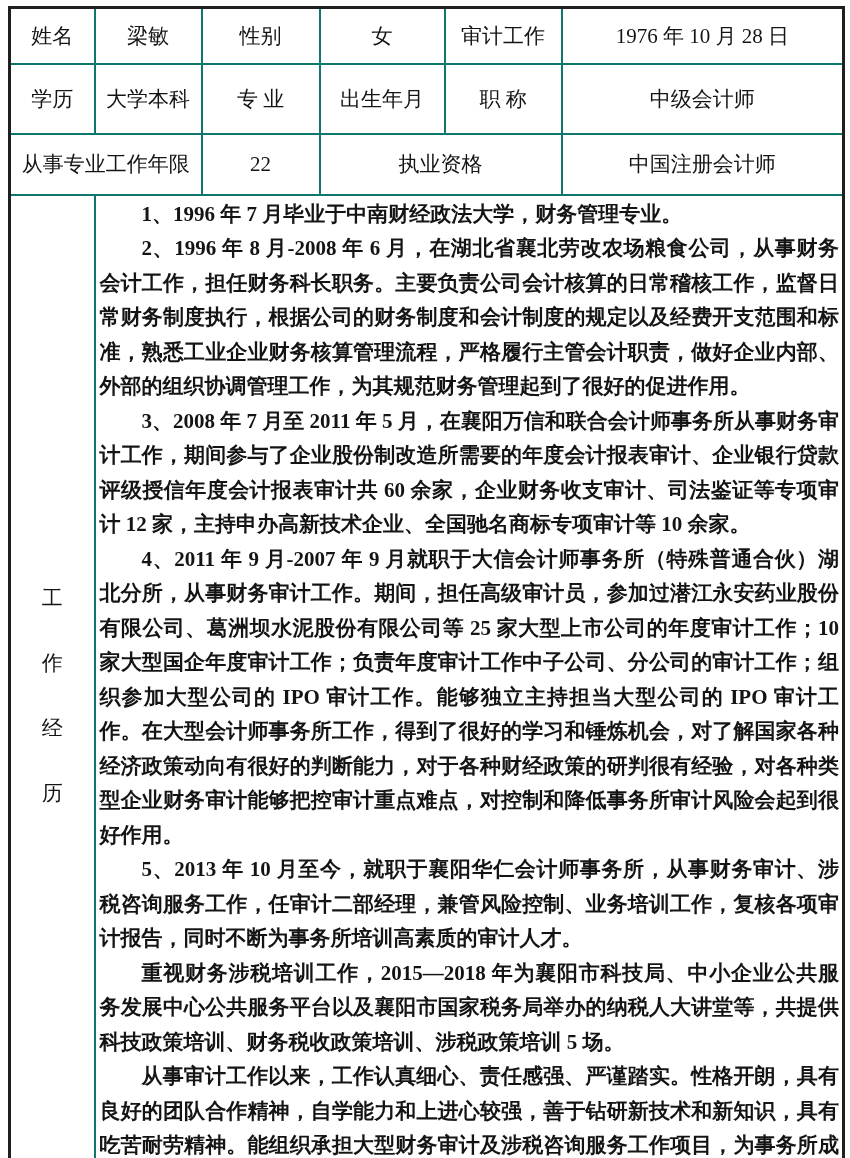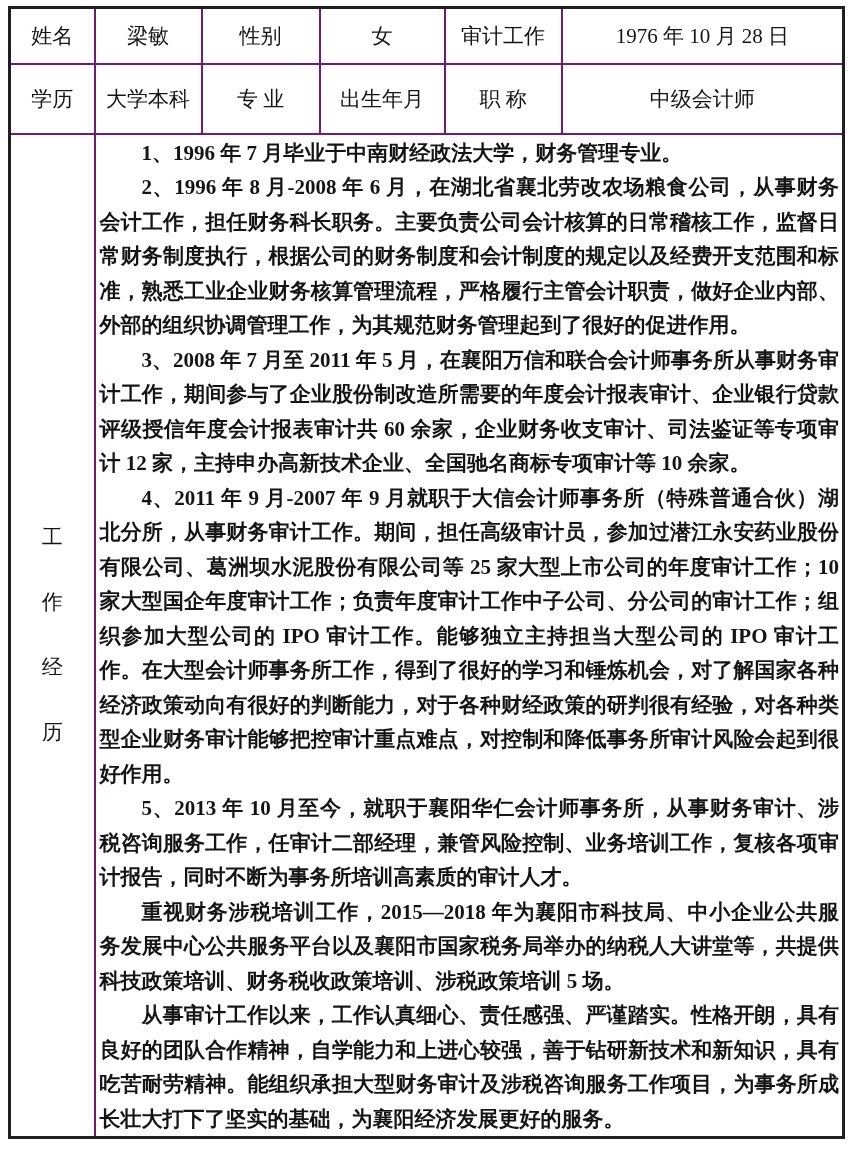--- a/index.html
+++ b/index.html
@@ -12,21 +12,21 @@
     -webkit-font-smoothing:antialiased;
   }
   table.resume{
     position:absolute;left:8px;top:6px;
     width:834px;
     border-collapse:collapse;
     table-layout:fixed;
     border:3px solid #1f1f1f;
   }
   td{
-    border:2px solid #701a75;
+    border:2px solid #0f766e;
     text-align:center;
     vertical-align:middle;
     font-size:21px;
     padding:0 2px;
     overflow:hidden;
     white-space:nowrap;
   }
   tr.r1{height:56px;}
   tr.r2{height:70px;}
   tr.r3{height:61px;}
@@ -82,20 +82,26 @@
     <td>1976 年 10 月 28 日</td>
   </tr>
   <tr class="r2">
     <td>学历</td>
     <td>大学本科</td>
     <td>专  业</td>
     <td>出生年月</td>
     <td>职  称</td>
     <td>中级会计师</td>
   </tr>
+  <tr class="r3">
+    <td colspan="2">从事专业工作年限</td>
+    <td>22</td>
+    <td colspan="2">执业资格</td>
+    <td>中国注册会计师</td>
+  </tr>
   <tr class="r4">
     <td>
       <div class="vlabel">
         <span>工</span>
         <span>作</span>
         <span>经</span>
         <span>历</span>
       </div>
     </td>
     <td colspan="5" class="exp-cell">

